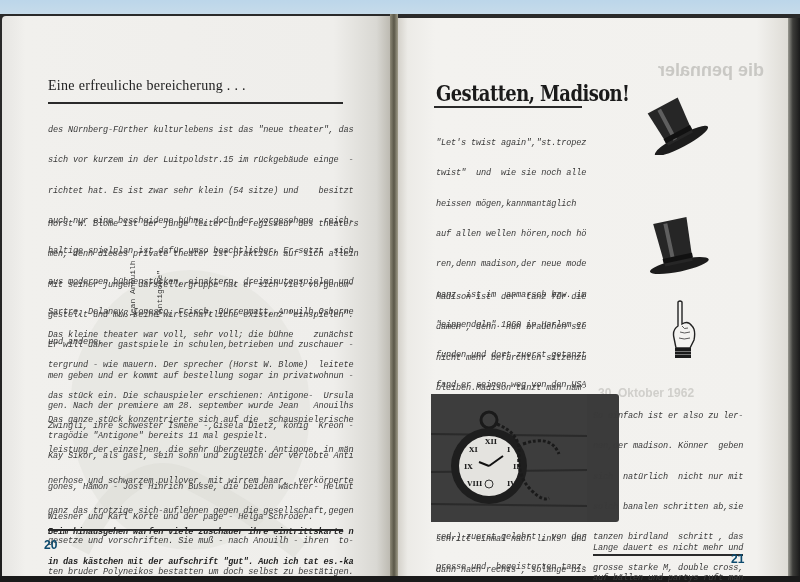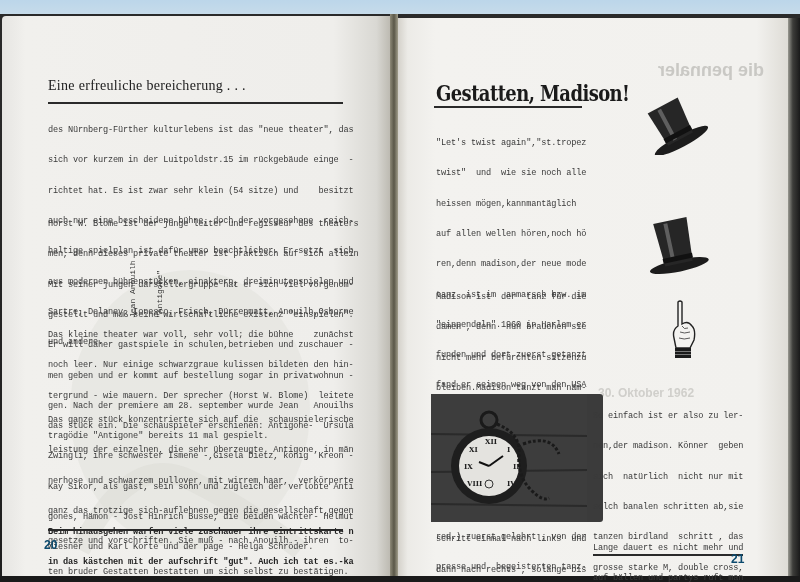--- a/index.html
+++ b/index.html
@@ -37,21 +37,21 @@
 
   
   .title-left {
     position:absolute; left:48px; top:78px;
     font-family: Liberation Serif, serif;
     font-size:14px; color:#202020; letter-spacing:0.3px;
   }
   .rule { position:absolute; height:2px; background:#2a2a2a; }
   .tw {
     position:absolute; font-size:8.6px; line-height:10.1px; color:#3a3a3a;
-    white-space:pre; letter-spacing:-0.15px;
+    white-space:pre; letter-spacing:-0.15px;font-style:italic;
   }
   .bold { color:#222; font-weight:bold; }
   .caption-rot {
     position:absolute; left:110px; top:248px; width:60px; height:14px;
     transform-origin:0 0; transform: rotate(-90deg) translate(-70px, 0);
     font-size:8px; line-height:9px; color:#333; white-space:pre;
   }
   .pagenum {
     position:absolute; font-family:"Liberation Sans","DejaVu Sans",sans-serif;
     font-weight:bold; font-size:12px; color:#0c4a6e;
@@ -63,21 +63,21 @@
     font-family: "DejaVu Serif", serif; font-weight:bold;
     font-size:18px; color:#1a1a1a; letter-spacing:-0.6px;
     transform: scaleY(1.25); transform-origin:0 0;
   }
   .ghost {
     position:absolute; color:#c9c8c4; font-family:"Liberation Sans","DejaVu Sans",sans-serif;
     font-weight:bold; transform:scaleX(-1);
   }
   .hat { position:absolute; }
   .illustration {
-    position:absolute; left:431px; top:394px; width:172px; height:128px;
+    position:absolute; left:431px; top:394px; width:188px; height:128px;
     background:#3b3b3b;
     border-radius:3px;
   }
 </style>
 </head>
 <body>
 
 <div class="spread">
   <div class="page left"></div>
   <div class="page right"></div>
@@ -115,36 +115,35 @@
     <div>tragödie "Antigone" bereits 11 mal gespielt.</div>
   </div>
 
   <div class="caption-rot">
     <div>Jean Anouilh</div>
     <div>"Antigone"</div>
   </div>
 
   <div class="tw" style="left:48px;top:310px;">
     <div>Das kleine theater war voll, sehr voll; die bühne    zunächst</div>
-    <div>noch leer. Nur einige schwarzgraue kulissen bildeten den hin-</div>
     <div>tergrund - wie mauern. Der sprecher (Horst W. Blome)  leitete</div>
     <div>das stück ein. Die schauspieler erschienen: Antigone-  Ursula</div>
     <div>Zwingli, ihre schwester Ismene -,Gisela Dietz, könig  Kreon -</div>
     <div>Kay Sikor, als gast, sein sohn und zugleich der verlobte Anti</div>
     <div>gones, Hämon - Jost Hinrich Busse, die beiden wächter- Helmut</div>
     <div>Wiesner und Karl Korte und der page - Helga Schröder.</div>
   </div>
 
   <div class="tw" style="left:48px;top:395px;">
     <div>Das ganze stück konzentrierte sich auf die  schauspielerische</div>
     <div>leistung der einzelnen, die sehr überzeugte. Antigone, in män</div>
     <div>nerhose und schwarzem pullover, mit wirrem haar,  verkörperte</div>
     <div>ganz das trotzige sich-auflehnen gegen die gesellschaft,gegen</div>
     <div>gesetze und vorschriften. Sie muß - nach Anouilh - ihren  to-</div>
-    <div>ten bruder Gestatten bestatten um sich selbst zu bestätigen.</div>
+    <div>ten bruder Polyneikos bestatten um doch selbst zu bestätigen.</div>
     
     
     
     
     
     
     
     
     
   </div>

